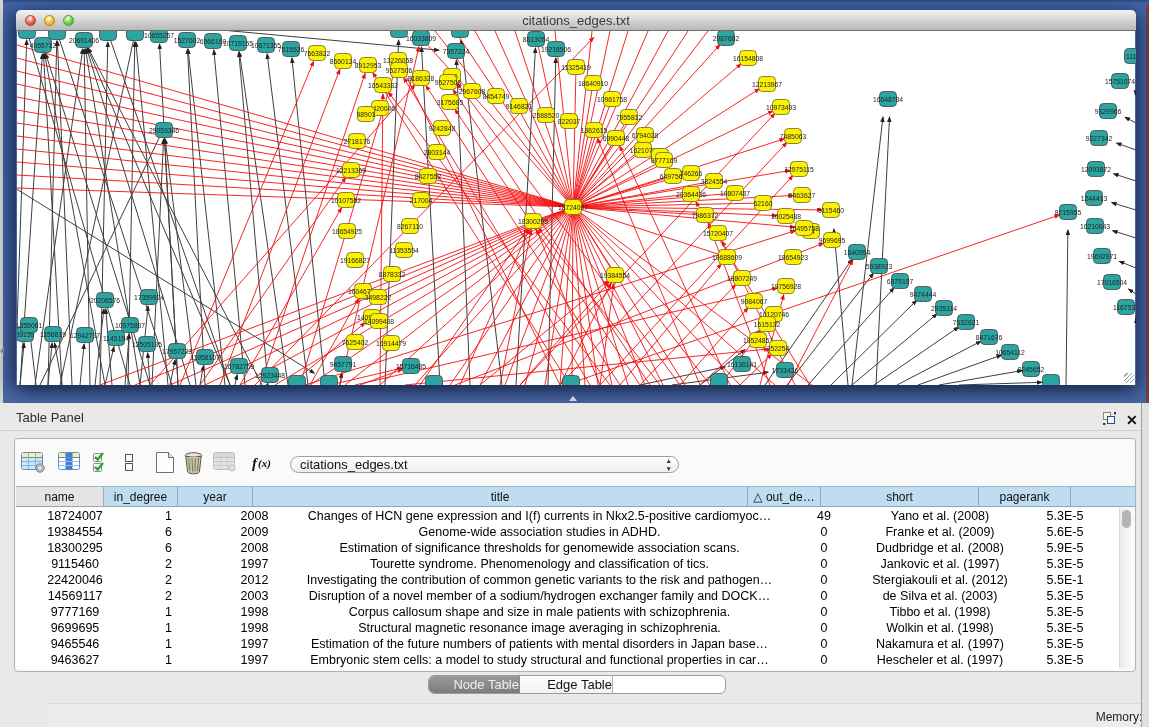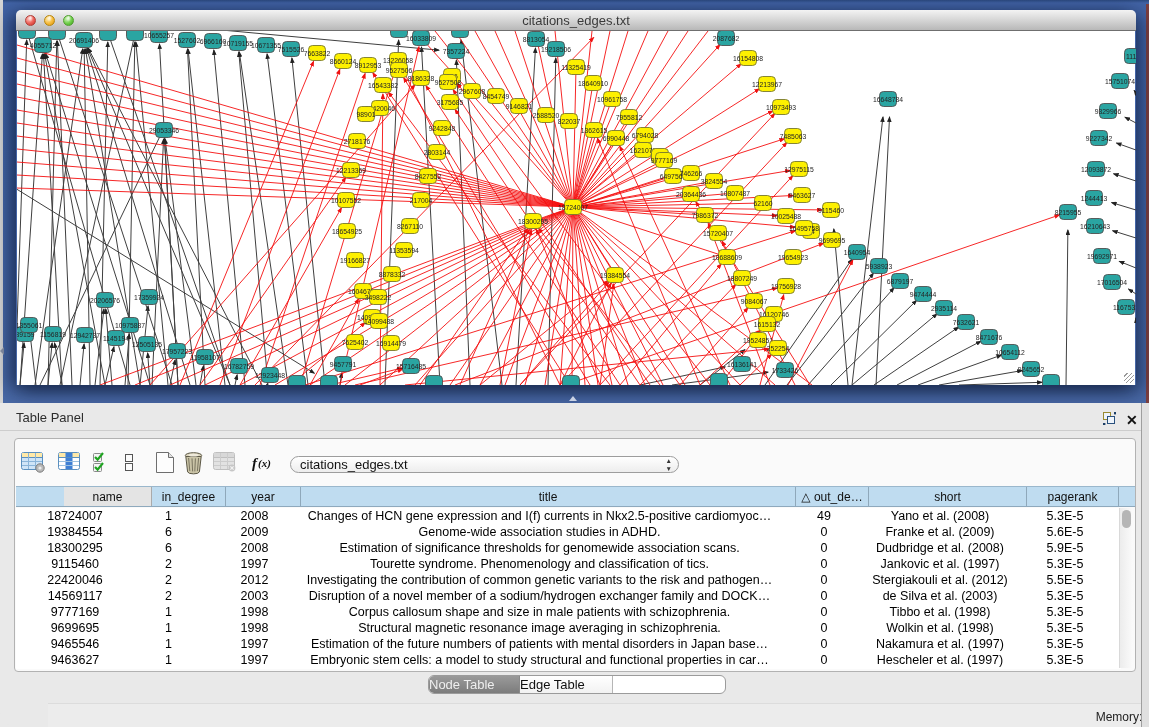--- a/index.html
+++ b/index.html
@@ -27,40 +27,40 @@
   border-bottom:1px solid #cdcdcd; }
 .panel .hdr .t { position:absolute; left:16px; top:7px; font-size:13px; color:#2e2e2e; }
 .inner { position:absolute; left:14px; top:35px; width:1122px; height:234px;
   background:#fafafa; border:1px solid #b2b2b2; border-radius:4px; }
 .toolbar { position:absolute; left:0; top:0; width:280px; height:46px; }
 .combo { position:absolute; left:275px; top:17px; width:389px; height:17px;
   background:linear-gradient(180deg,#ffffff,#ededed); border:1px solid #9d9d9d; border-radius:9px;
   font-size:13px; color:#111; padding-left:9px; line-height:16px; }
 .combo .ud { position:absolute; right:6px; top:0px; font-size:6.5px; color:#333; line-height:7.5px; text-align:center; }
 .thead { position:absolute; left:1px; top:47px; height:21px; width:1119px; display:flex;
-  font-size:12px; color:#111; background:#bfdcf0; border-top:1px solid #9ab7cc; border-bottom:1px solid #8ea9bd;padding-left:48px;}
+  font-size:12px; color:#111; background:#bfdcf0; border-top:1px solid #9ab7cc; border-bottom:1px solid #8ea9bd;}
 .thead span { display:block; border-right:1px solid #8fa8ba; text-align:center; line-height:20px; overflow:hidden; white-space:nowrap;}
 .tbody { position:absolute; left:1px; top:69px; width:1105px; height:161px; background:#fff;
   font-size:12.5px; color:#000; overflow:hidden;text-align:center; }
 .tr { height:16px; line-height:16px; white-space:nowrap; }
 .tr span { display:inline-block; overflow:hidden; vertical-align:top; white-space:nowrap; }
 .c0 { width:88px; padding-left:3px; }
 .c1 { width:97px; padding-left:5px; }
 .c2 { width:75px; padding-left:5px; }
 .c3 { width:495px; padding-left:5px; }
 .c4 { width:73px; padding-left:6px; }
 .c5 { width:158px; padding-left:7px; }
 .c6 { width:92px; padding-left:7px; }
 .vsb { position:absolute; right:2px; top:69px; width:14px; height:160px;
   background:linear-gradient(90deg,#ececec,#fbfbfb); border-left:1px solid #d9d9d9;}
 .vsb .th { position:absolute; left:2px; top:2px; width:9px; height:18px; background:#b5b5b5; border-radius:5px; }
 .tabs { position:absolute; left:428px; top:272px; height:19px; display:flex;
   border:1px solid #9b9b9b; border-radius:6px; overflow:hidden; background:#fff;
   font-size:13px; }
-.tabs .tab { text-align:left; line-height:18px; color:#111;
+.tabs .tab { text-align:right; line-height:18px; color:#111;
   background:linear-gradient(180deg,#ffffff,#f2f2f2); border-right:1px solid #b5b5b5; }
 .tabs .tab.sel { background:linear-gradient(180deg,#9a9a9a,#7c7c7c); color:#efefef; border-right:1px solid #8a8a8a;}
 .tabs .tab:last-child { border-right:none;margin-top:40px; }
 .status { position:absolute; left:0; top:300px; width:1141px; height:24px; background:#ececec;
   border-top:1px solid #dcdcdc;margin-left:48px; }
 .status .mem { position:absolute; right:26px; top:6px; font-size:12px; color:#222; }
 .status .dot { position:absolute; right:8px; top:7px; width:13px; height:13px; border-radius:50%;
   background:#3ec43a; border:1px solid #2c7d24; }
 .rightbar { position:absolute; left:1141px; top:403px; width:8px; height:324px; background:#e0e0e0;
   border-left:1px solid #9f9f9f; }
@@ -660,21 +660,21 @@
         <span style="width:495px">title</span>
         <span style="width:73px">△ out_de…</span>
         <span style="width:158px">short</span>
         <span style="width:92px">pagerank</span>
     </div>
     <div class="tbody">
 <div class="tr"><span class="c0">18724007</span><span class="c1">1</span><span class="c2">2008</span><span class="c3">Changes of HCN gene expression and I(f) currents in Nkx2.5-positive cardiomyoc…</span><span class="c4">49</span><span class="c5">Yano et al. (2008)</span><span class="c6">5.3E-5</span></div>
 <div class="tr"><span class="c0">19384554</span><span class="c1">6</span><span class="c2">2009</span><span class="c3">Genome-wide association studies in ADHD.</span><span class="c4">0</span><span class="c5">Franke et al. (2009)</span><span class="c6">5.6E-5</span></div>
 <div class="tr"><span class="c0">18300295</span><span class="c1">6</span><span class="c2">2008</span><span class="c3">Estimation of significance thresholds for genomewide association scans.</span><span class="c4">0</span><span class="c5">Dudbridge et al. (2008)</span><span class="c6">5.9E-5</span></div>
 <div class="tr"><span class="c0">9115460</span><span class="c1">2</span><span class="c2">1997</span><span class="c3">Tourette syndrome. Phenomenology and classification of tics.</span><span class="c4">0</span><span class="c5">Jankovic et al. (1997)</span><span class="c6">5.3E-5</span></div>
-<div class="tr"><span class="c0">22420046</span><span class="c1">2</span><span class="c2">2012</span><span class="c3">Investigating the contribution of common genetic variants to the risk and pathogen…</span><span class="c4">0</span><span class="c5">Stergiakouli et al. (2012)</span><span class="c6">5.5E-5</span></div>
+<div class="tr"><span class="c0">22420046</span><span class="c1">2</span><span class="c2">2012</span><span class="c3">Investigating the contribution of common genetic variants to the risk and pathogen…</span><span class="c4">0</span><span class="c5">Stergiakouli et al. (2012)</span><span class="c6">5.5E-1</span></div>
 <div class="tr"><span class="c0">14569117</span><span class="c1">2</span><span class="c2">2003</span><span class="c3">Disruption of a novel member of a sodium/hydrogen exchanger family and DOCK…</span><span class="c4">0</span><span class="c5">de Silva et al. (2003)</span><span class="c6">5.3E-5</span></div>
 <div class="tr"><span class="c0">9777169</span><span class="c1">1</span><span class="c2">1998</span><span class="c3">Corpus callosum shape and size in male patients with schizophrenia.</span><span class="c4">0</span><span class="c5">Tibbo et al. (1998)</span><span class="c6">5.3E-5</span></div>
 <div class="tr"><span class="c0">9699695</span><span class="c1">1</span><span class="c2">1998</span><span class="c3">Structural magnetic resonance image averaging in schizophrenia.</span><span class="c4">0</span><span class="c5">Wolkin et al. (1998)</span><span class="c6">5.3E-5</span></div>
 <div class="tr"><span class="c0">9465546</span><span class="c1">1</span><span class="c2">1997</span><span class="c3">Estimation of the future numbers of patients with mental disorders in Japan base…</span><span class="c4">0</span><span class="c5">Nakamura et al. (1997)</span><span class="c6">5.3E-5</span></div>
 <div class="tr"><span class="c0">9463627</span><span class="c1">1</span><span class="c2">1997</span><span class="c3">Embryonic stem cells: a model to study structural and functional properties in car…</span><span class="c4">0</span><span class="c5">Hescheler et al. (1997)</span><span class="c6">5.3E-5</span></div>
     </div>
     <div class="vsb">
         <div class="th"></div>
       </div>
   </div>

